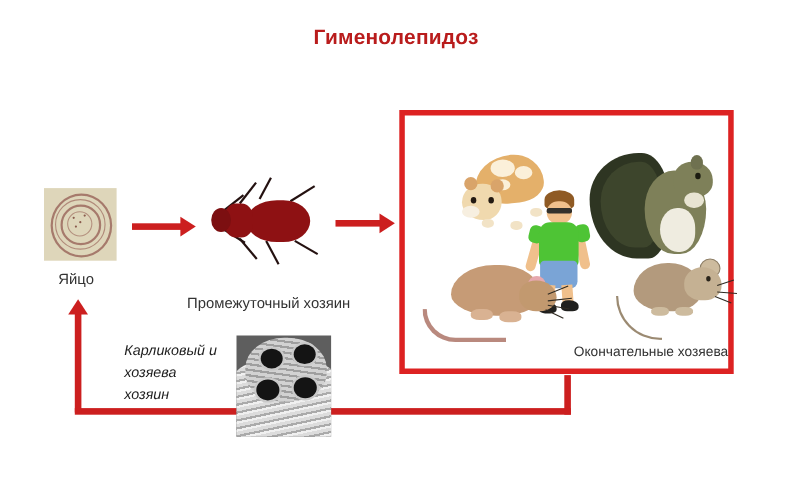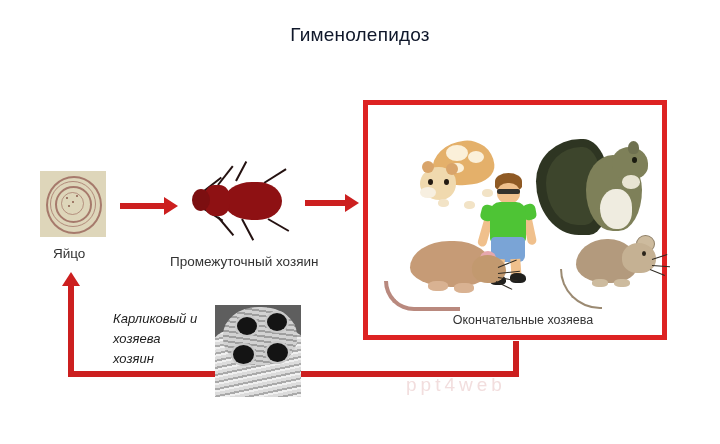--- a/index.html
+++ b/index.html
@@ -19,22 +19,22 @@
   }
 
   
   .title {
     position: absolute;
     left: 0;
     top: 24px;
     width: 720px;
     text-align: center;
     font-size: 19px;
-    font-weight: normal;
-    color: #0f172a;
+    font-weight: bold;
+    color: #b91c1c;
     letter-spacing: 0.2px;
   }
 
   
   .caption {
     position: absolute;
     font-size: 13.5px;
     color: #333333;
     white-space: nowrap;
   }
@@ -115,21 +115,21 @@
     width: 304px;
     height: 240px;
     border: 5px solid #dd2222;
     box-sizing: border-box;
     background: #ffffff;
   }
   .host-caption {
     position: absolute;
     left: 16px; right: 0;
     bottom: 8px;
-    text-align: center;
+    text-align: right;
     font-size: 12.5px;
     color: #333333;
   }
 
   
   .animal { position: absolute; }
 
   
   .hamster { left: 48px; top: 32px; width: 86px; height: 76px; }
   .hm-body {
@@ -444,21 +444,21 @@
     <div class="leg" style="left:40px;top:16px;width:24px;height:2px;transform:rotate(-52deg);"></div>
     <div class="leg" style="left:58px;top:12px;width:22px;height:2px;transform:rotate(-62deg);"></div>
     <div class="leg" style="left:86px;top:14px;width:26px;height:2px;transform:rotate(-32deg);"></div>
     <div class="leg" style="left:40px;top:48px;width:24px;height:2px;transform:rotate(50deg);"></div>
     <div class="leg" style="left:64px;top:50px;width:24px;height:2px;transform:rotate(62deg);"></div>
     <div class="leg" style="left:90px;top:50px;width:24px;height:2px;transform:rotate(30deg);"></div>
     <div class="beetle-body"></div>
     <div class="beetle-thorax"></div>
     <div class="beetle-head"></div>
   </div>
-  <div class="caption" style="left:170px;top:254px;text-align:right;">Промежуточный хозяин</div>
+  <div class="caption" style="left:170px;top:268px;text-align:right;">Промежуточный хозяин</div>
 
   <div class="arrow-line" style="left:305px;top:200px;width:42px;height:6px;"></div>
   <div class="arrow-head ah-right" style="left:345px;top:194px;"></div>
 
   <div class="host-box">
 
     <div class="animal hamster">
       <div class="hm-body"></div>
       <div class="hm-patch" style="left:30px;top:8px;width:22px;height:16px;"></div>
       <div class="hm-patch" style="left:52px;top:14px;width:16px;height:12px;"></div>
@@ -546,15 +546,14 @@
       <div class="sucker sk4"></div>
     </div>
   </div>
 
   <div class="worm-label">
     <div>Карликовый и</div>
     <div>хозяева</div>
     <div>хозяин</div>
   </div>
 
-  <div class="watermark">ppt4web</div>
 
 </div>
 
 </body></html>

